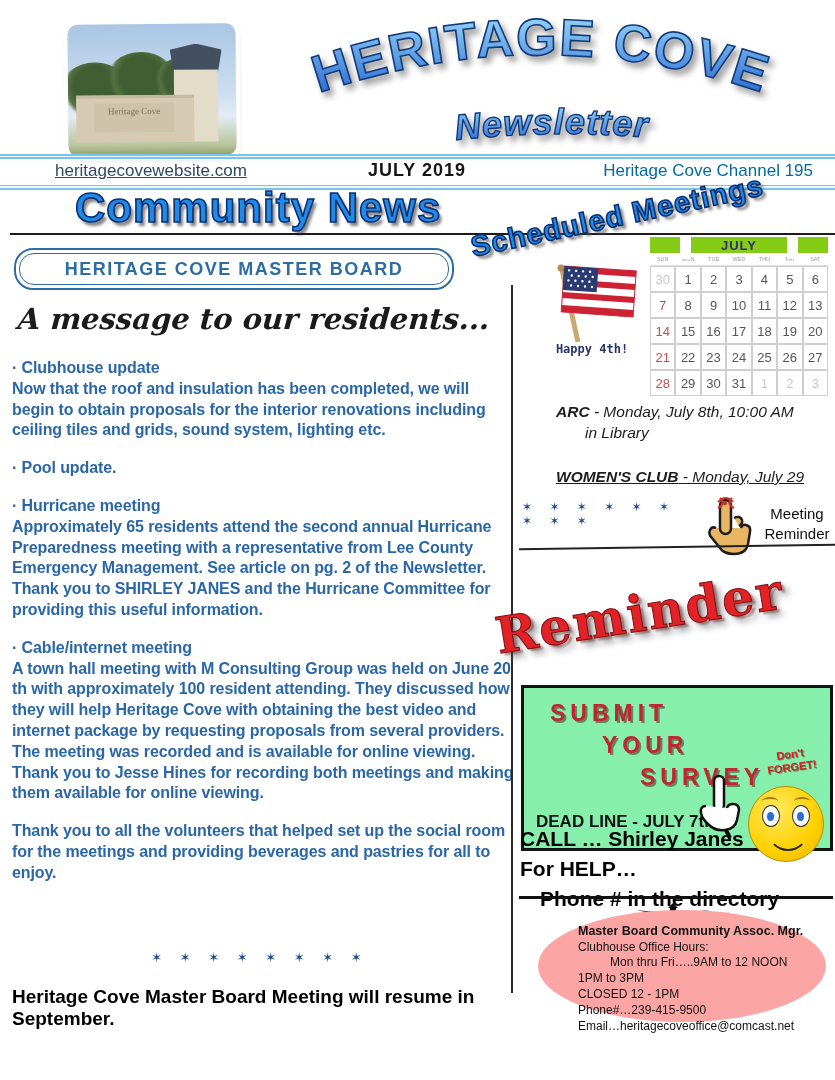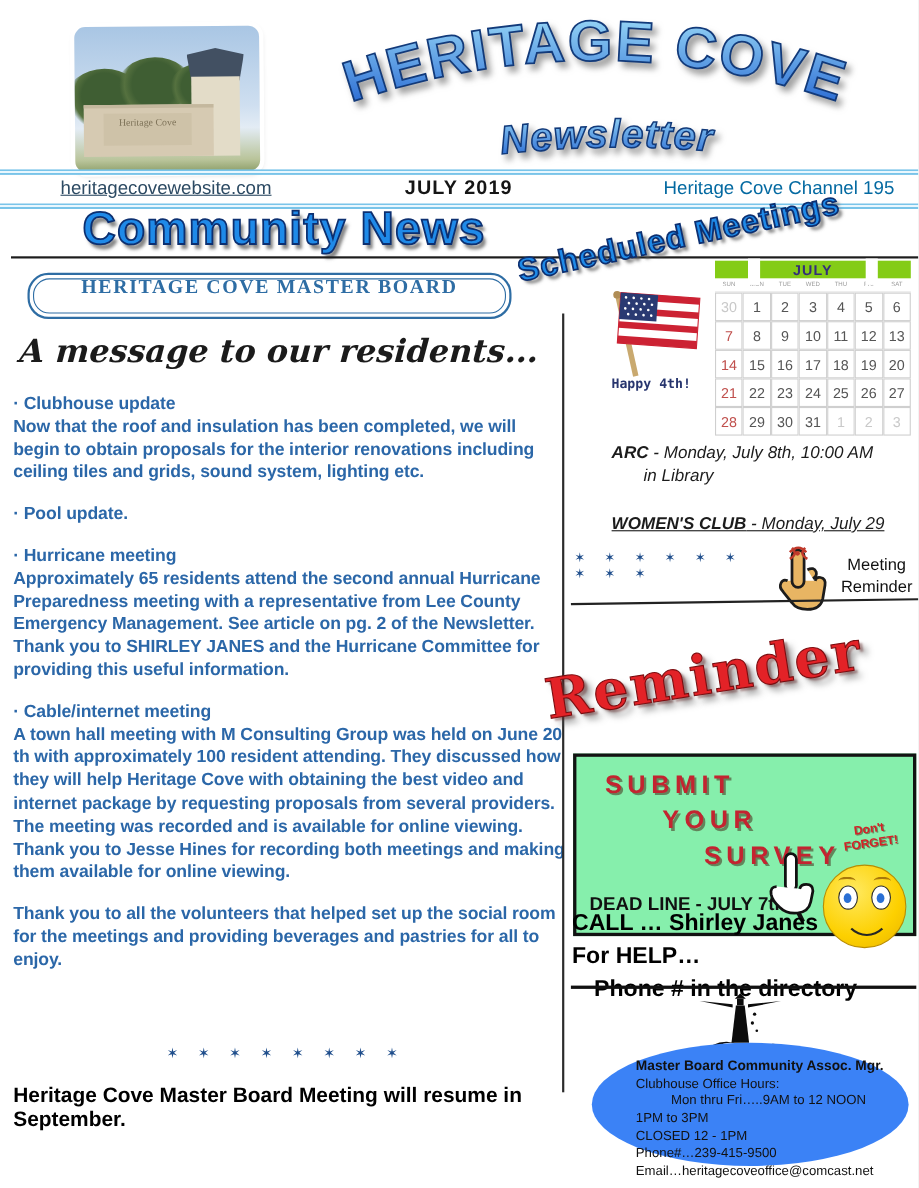--- a/index.html
+++ b/index.html
@@ -33,22 +33,22 @@
   .date{position:absolute;left:368px;top:6px;font-size:18px;font-weight:bold;color:#151515;letter-spacing:1px;}
   .channel{position:absolute;right:22px;top:7px;font-size:17px;color:#0369a1;}
 
   .headline{font-weight:800;color:#1f8ae8;-webkit-text-stroke:1.6px #0c2f70;
             text-shadow:3px 4px 3px rgba(90,90,90,.75);letter-spacing:1px;}
   .community-head{position:absolute;left:75px;top:184px;font-size:42px;}
   .black-line{position:absolute;left:10px;top:233px;width:825px;height:2px;background:#1c1c1c;}
   .sched-head{position:absolute;left:468px;top:200px;font-size:29px;transform:rotate(-12deg);white-space:nowrap;}
 
   
-  .board-box{position:absolute;left:25px;top:248px;width:436px;height:38px;border:2px solid #2e6da4;
-             border-radius:19px;display:flex;justify-content:center;font-family:Liberation Serif, serif;}
+  .board-box{position:absolute;left:14px;top:248px;width:436px;height:38px;border:2px solid #2e6da4;
+             border-radius:19px;display:flex;align-items:center;justify-content:center;}
   .board-box::before{content:"";position:absolute;inset:3px;border:1.5px solid #2e6da4;border-radius:15px;}
   .board-box span{font-size:18px;font-weight:bold;color:#2e6da4;letter-spacing:1.5px;}
 
   .intro{position:absolute;left:18px;top:302px;font-family:"DejaVu Serif",serif;font-style:italic;
          font-weight:bold;font-size:29px;color:#1b1b1b;transform:skewX(-4deg);}
 
   .news{position:absolute;left:12px;top:358px;width:502px;color:#2b67a8;font-weight:bold;
         font-size:16px;line-height:1.3;letter-spacing:-.1px;}
   .news .sec{margin-bottom:17px;}
   .news .sec h4{margin:0;font-size:16px;}
@@ -108,22 +108,22 @@
   .brow.l{left:13px}.brow.r{right:13px}
   .glove-svg{position:absolute;right:88px;bottom:6px;width:46px;height:70px;}
   .dont{position:absolute;right:8px;top:60px;width:62px;text-align:center;color:#d42127;font-weight:800;
         font-size:11px;line-height:1.15;transform:rotate(-8deg);text-shadow:1px 1px 0 rgba(70,40,20,.5);}
 
   .help{position:absolute;left:520px;top:824px;font-size:21px;font-weight:800;color:#000;line-height:1.42;}
   .help .h3{margin-left:20px;}
   .hr2{position:absolute;left:519px;top:896px;width:314px;height:2.5px;background:#111;}
 
   .lh-svg{position:absolute;left:628px;top:900px;width:90px;height:60px;}
-  .office{position:absolute;left:538px;top:948px;width:288px;height:112px;border-radius:50%;
-          background:#3b82f6;}
+  .office{position:absolute;left:538px;top:910px;width:288px;height:112px;border-radius:50%;
+          background:#fca5a5;}
   .office-inner{padding:13px 20px 0 40px;font-size:12px;color:#111;line-height:1.32;}
   .office-inner .t{font-weight:bold;font-size:12.5px;}
   .office-inner .c{}
   .office-inner .i1{margin-left:32px;}
 </style>
 </head>
 <body>
 
 <div class="page">
 

